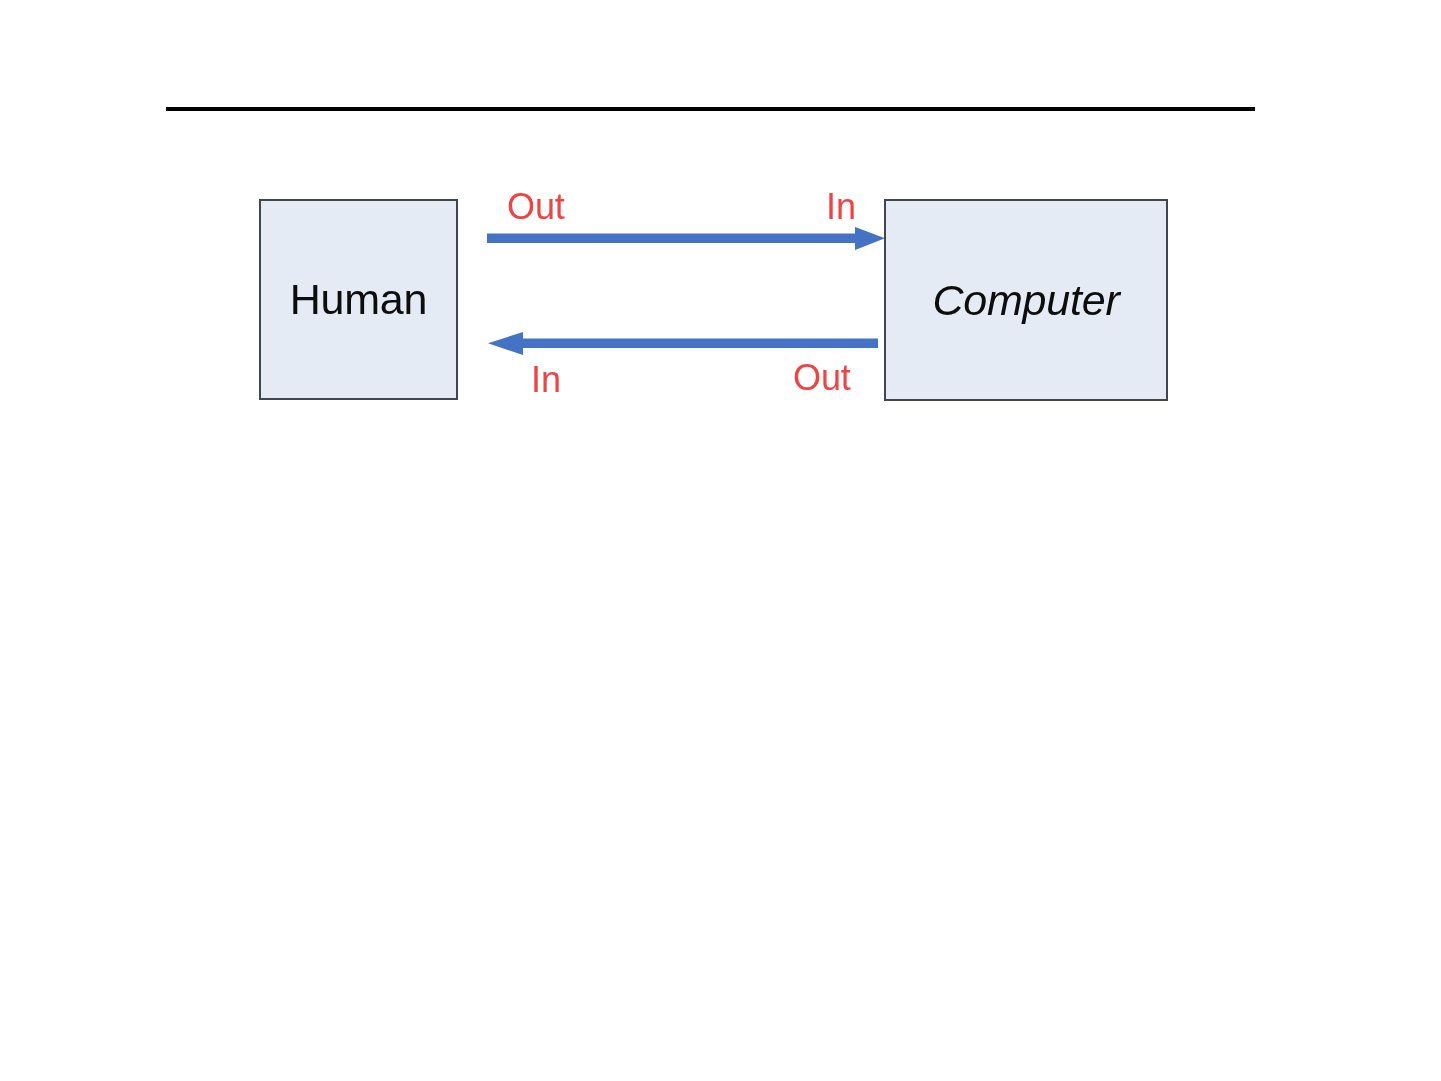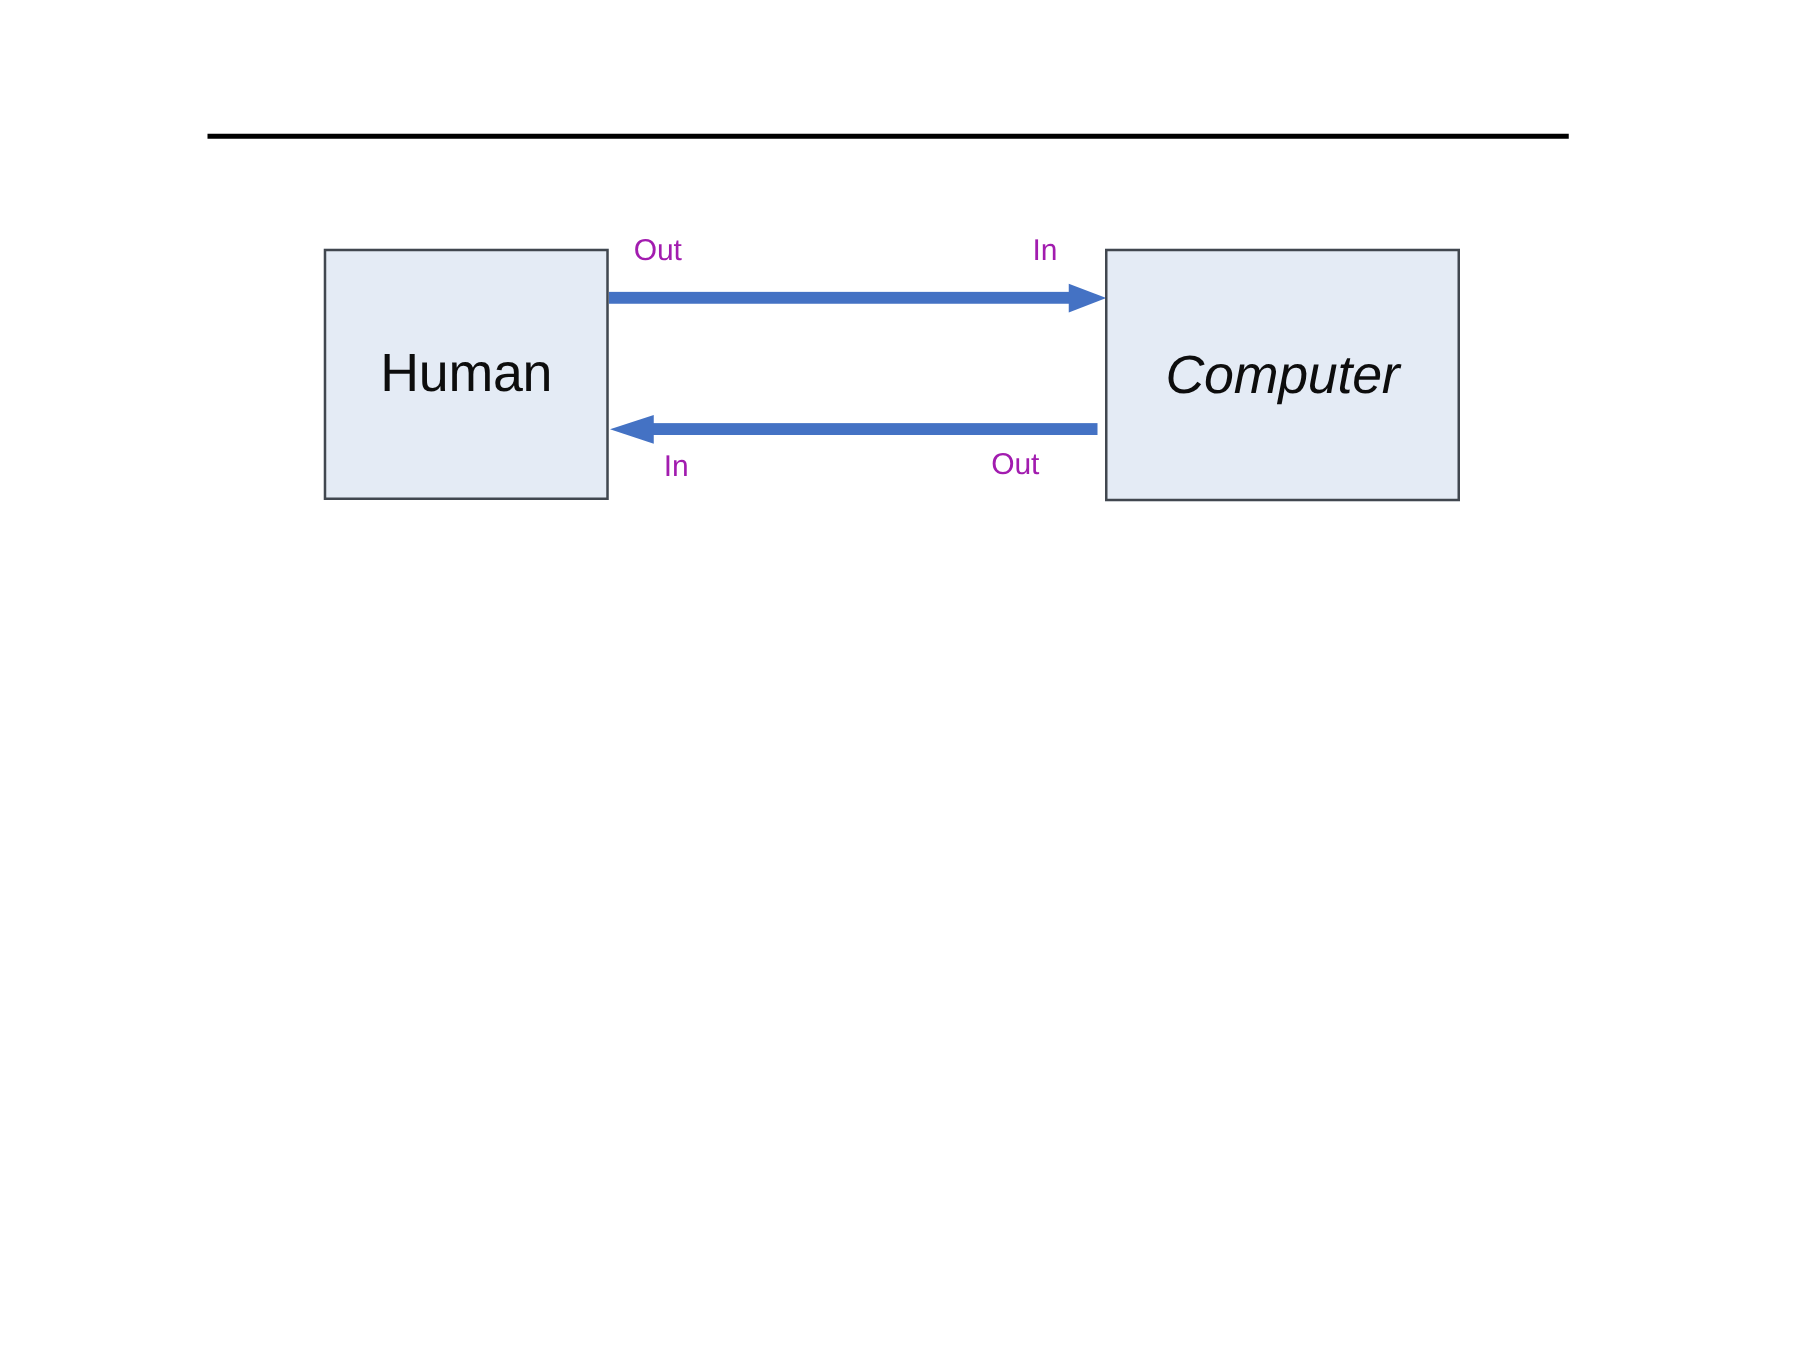--- a/index.html
+++ b/index.html
@@ -58,21 +58,21 @@
     font-size: 43px;
     line-height: 1;
     color: #0d0d0d;
     letter-spacing: -0.2px;
     white-space: nowrap;
   }
 
   #node-human {
     left: 259px;
     top: 199px;
-    width: 228px;
+    width: 199px;
     height: 201px;
   }
   #node-computer {
     left: 884px;
     top: 199px;
     width: 284px;
     height: 202px;
     font-style: italic;
   }
 
@@ -82,23 +82,23 @@
     left: 0;
     top: 0;
     width: 1441px;
     height: 440px;
     pointer-events: none;
   }
 
   
   .edge-label {
     position: absolute;
-    font-size: 24px;
+    font-size: 36px;
     line-height: 1;
-    color: #a21caf;
+    color: #ef4444;
     white-space: nowrap;
     letter-spacing: -0.1px;
   }
   #label-human-out { left: 507px; top: 189px; }
   #label-computer-in { left: 826px; top: 189px; }
   #label-human-in  { left: 531px; top: 362px; }
   #label-computer-out { left: 793px; top: 360px; }
 </style>
 </head>
 <body>

